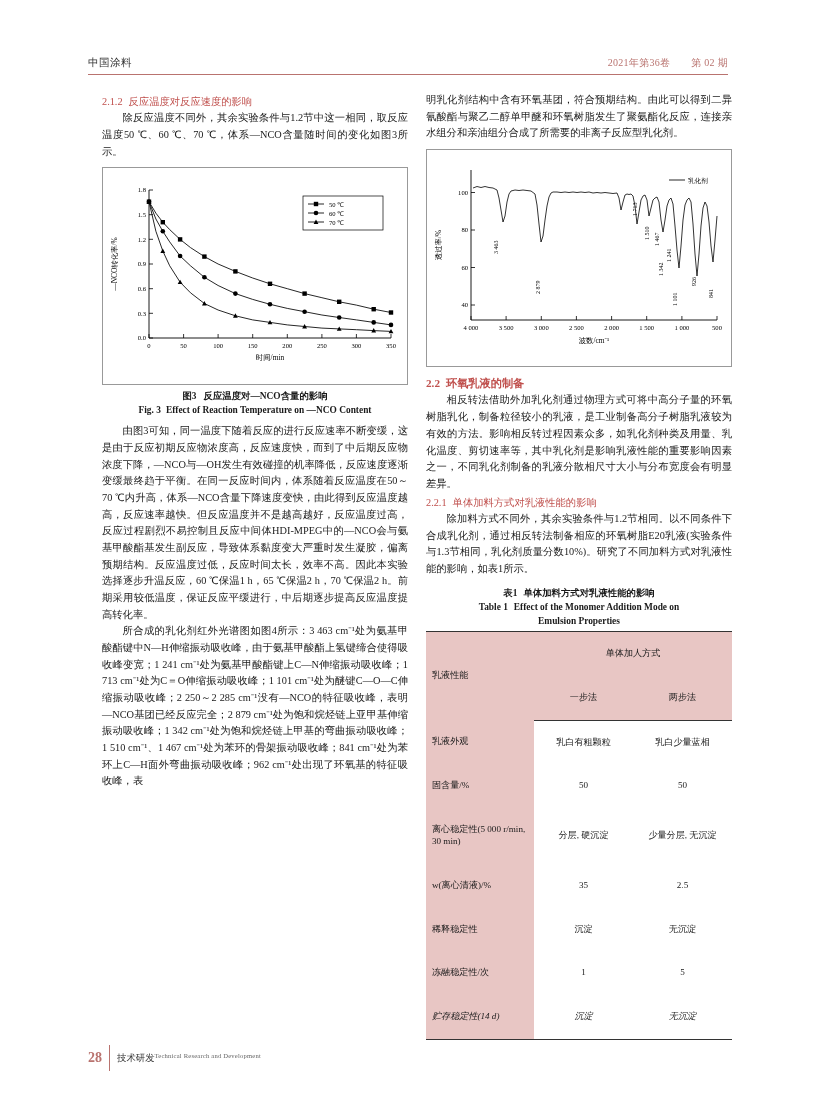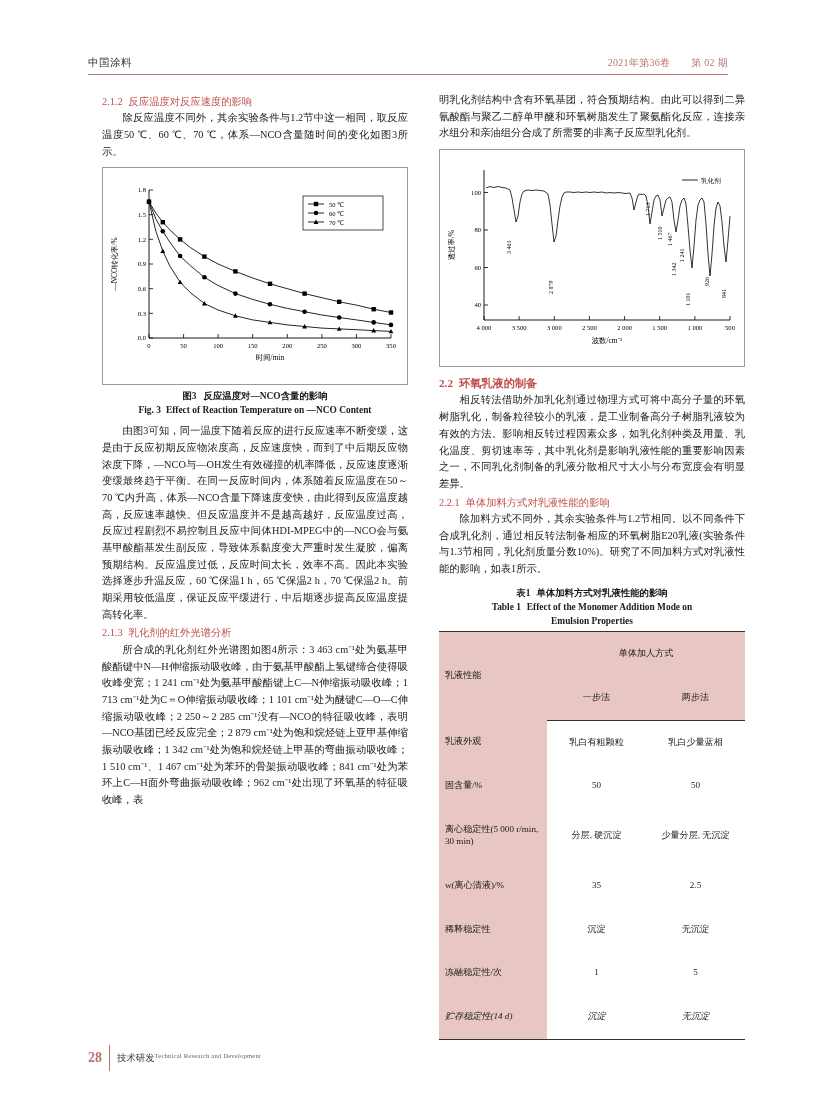--- a/index.html
+++ b/index.html
@@ -44,21 +44,21 @@
   
   .col {
     position: absolute;
     top: 92px;
     width: 306px;
     font-size: 10.3px;
     line-height: 1.62;
     text-align: justify;
   }
   .col-left { left: 102px; }
-  .col-right { left: 439px; }
+  .col-right { left: 426px; }
 
   .sec-head {
     color: #c0504d;
     font-size: 10.3px;
     margin: 2px 0 1px 0;
     line-height: 1.5;
   }
   .sec-head.big {
     font-weight: bold;
     font-size: 11.2px;
@@ -273,23 +273,20 @@
         </svg>
       </div>
       <div class="fig-caption">
         <div class="cn"><span class="lab">图3</span><span>反应温度对—NCO含量的影响</span></div>
         <div class="en"><span class="lab">Fig. 3</span><span>Effect of Reaction Temperature on —NCO Content</span></div>
       </div>
     </div>
 
     <p class="body">由图3可知，同一温度下随着反应的进行反应速率不断变缓，这是由于反应初期反应物浓度高，反应速度快，而到了中后期反应物浓度下降，—NCO与—OH发生有效碰撞的机率降低，反应速度逐渐变缓最终趋于平衡。在同一反应时间内，体系随着反应温度在50～70 ℃内升高，体系—NCO含量下降速度变快，由此得到反应温度越高，反应速率越快。但反应温度并不是越高越好，反应温度过高，反应过程剧烈不易控制且反应中间体HDI-MPEG中的—NCO会与氨基甲酸酯基发生副反应，导致体系黏度变大严重时发生凝胶，偏离预期结构。反应温度过低，反应时间太长，效率不高。因此本实验选择逐步升温反应，60 ℃保温1 h，65 ℃保温2 h，70 ℃保温2 h。前期采用较低温度，保证反应平缓进行，中后期逐步提高反应温度提高转化率。</p>
 
-    <div class="sec-head">
-      <span class="num">2.1.3</span><span>乳化剂的红外光谱分析</span>
-    </div>
 
     <p class="body">所合成的乳化剂红外光谱图如图4所示：3 463 cm⁻¹处为氨基甲酸酯键中N—H伸缩振动吸收峰，由于氨基甲酸酯上氢键缔合使得吸收峰变宽；1 241 cm⁻¹处为氨基甲酸酯键上C—N伸缩振动吸收峰；1 713 cm⁻¹处为C＝O伸缩振动吸收峰；1 101 cm⁻¹处为醚键C—O—C伸缩振动吸收峰；2 250～2 285 cm⁻¹没有—NCO的特征吸收峰，表明—NCO基团已经反应完全；2 879 cm⁻¹处为饱和烷烃链上亚甲基伸缩振动吸收峰；1 342 cm⁻¹处为饱和烷烃链上甲基的弯曲振动吸收峰；1 510 cm⁻¹、1 467 cm⁻¹处为苯环的骨架振动吸收峰；841 cm⁻¹处为苯环上C—H面外弯曲振动吸收峰；962 cm⁻¹处出现了环氧基的特征吸收峰，表</p>
   </div>
 
   <div class="col col-right">
 
     <p class="body" style="text-indent:0">明乳化剂结构中含有环氧基团，符合预期结构。由此可以得到二异氰酸酯与聚乙二醇单甲醚和环氧树脂发生了聚氨酯化反应，连接亲水组分和亲油组分合成了所需要的非离子反应型乳化剂。</p>
 
     <div class="figure">
       <div class="fig-box">

